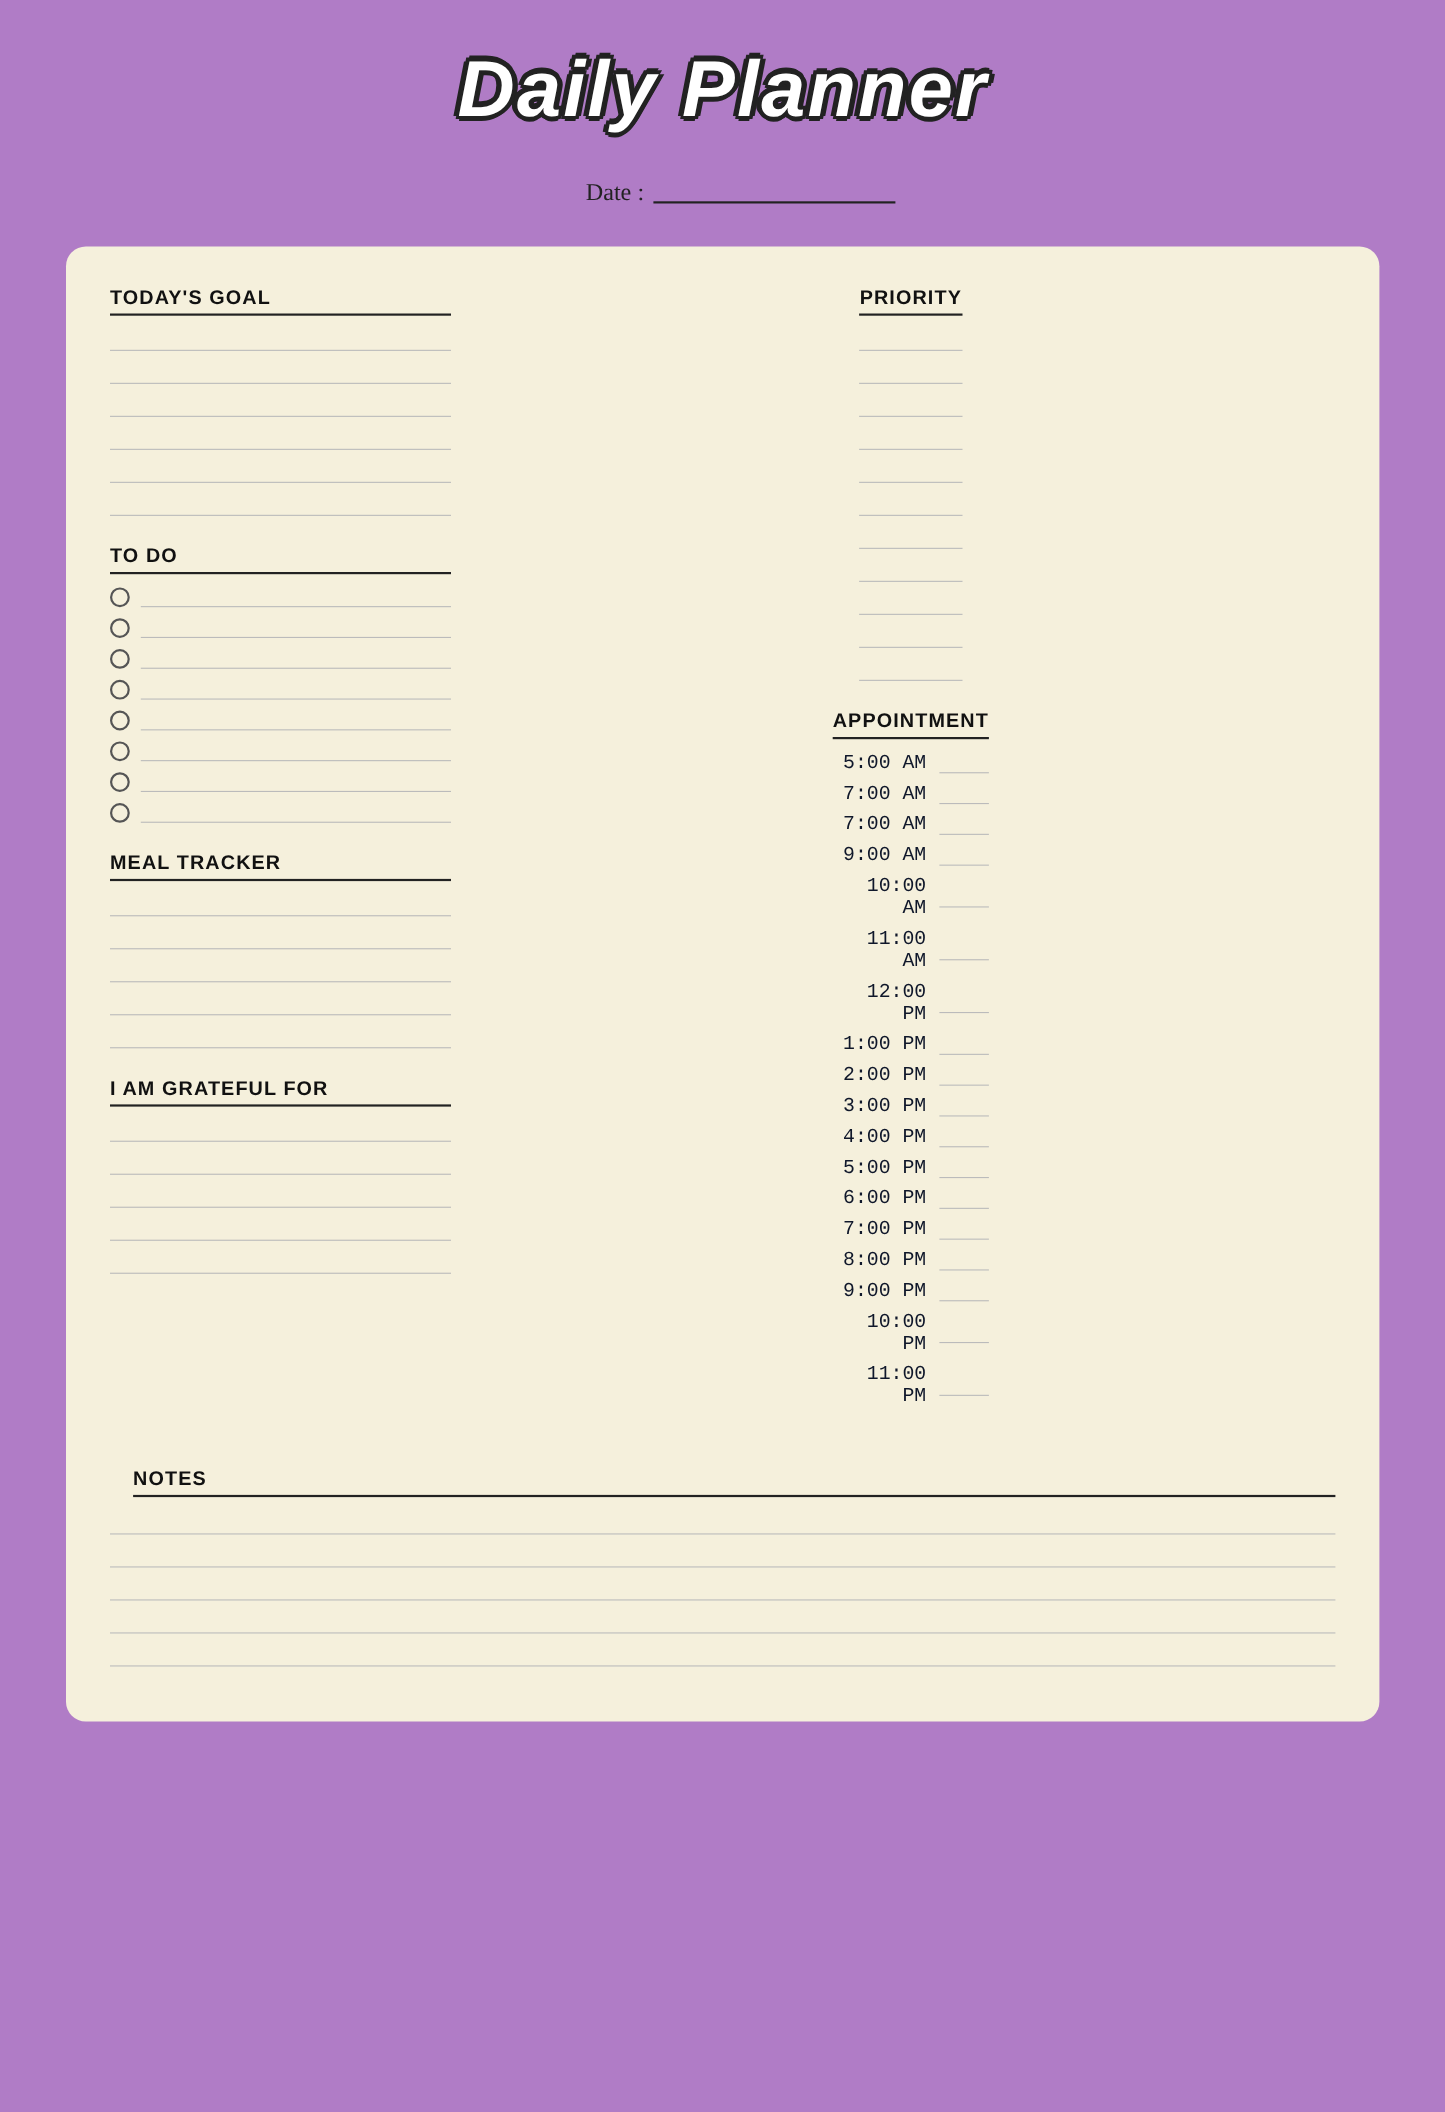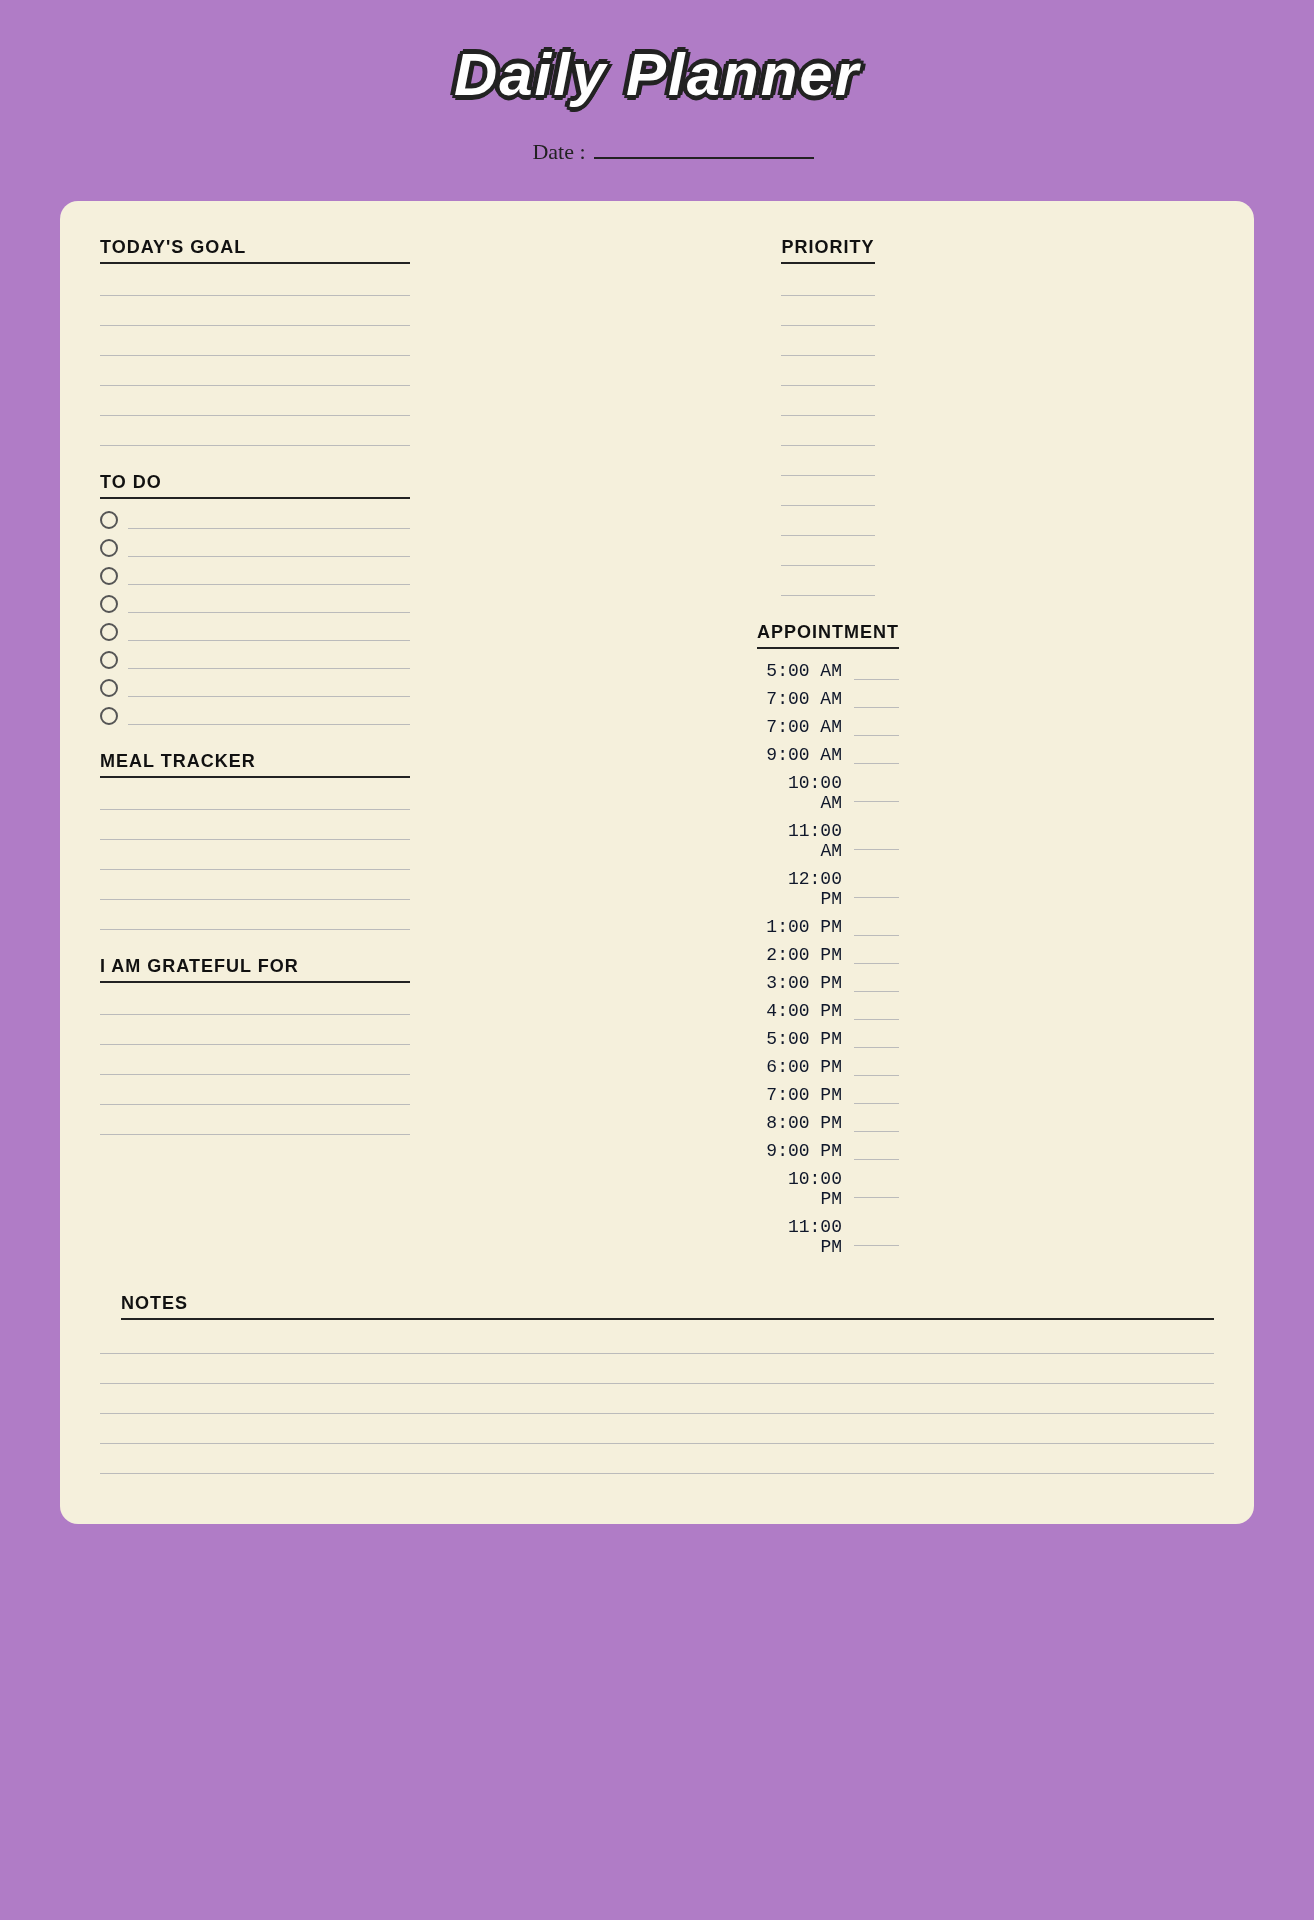--- a/index.html
+++ b/index.html
@@ -13,40 +13,41 @@
       min-height: 1920px;
       background-color: #b07cc6;
       font-family: Arial, sans-serif;
       display: flex;
       flex-direction: column;
       align-items: center;
       padding: 40px 60px 60px 60px;
     }
 
     .page-title {
-      font-size: 60px;
+      font-size: 72px;
       font-weight: 900;
       color: white;
       text-shadow:
         -3px -3px 0 #222,
          3px -3px 0 #222,
         -3px  3px 0 #222,
          3px  3px 0 #222,
         -5px  0   0 #222,
          5px  0   0 #222,
          0   -5px 0 #222,
          0    5px 0 #222;
       font-style: italic;
       letter-spacing: 2px;
-      margin-bottom: 30px;
+      margin-bottom: 40px;
       font-family: 'Arial Black', Arial, sans-serif;
     }
 
     .date-row {
       display: flex;
+      align-items: center;
       font-size: 22px;
       color: #222;
       margin-bottom: 36px;
       font-family: Georgia, serif;
       margin-left: 32px;
     }
 
     .date-line {
       display: inline-block;
       width: 220px;
@@ -55,21 +56,21 @@
       height: 20px;
     }
 
     .planner-card {
       background-color: #f5f0dc;
       border-radius: 18px;
       width: 100%;
       padding: 36px 40px 40px 40px;
       display: flex;
       flex-direction: column;
-      gap: 0;
+      gap: 18px;
     }
 
     .top-section {
       display: flex;
       gap: 32px;
       margin-bottom: 0;
     }
 
     .left-col {
       width: 310px;

